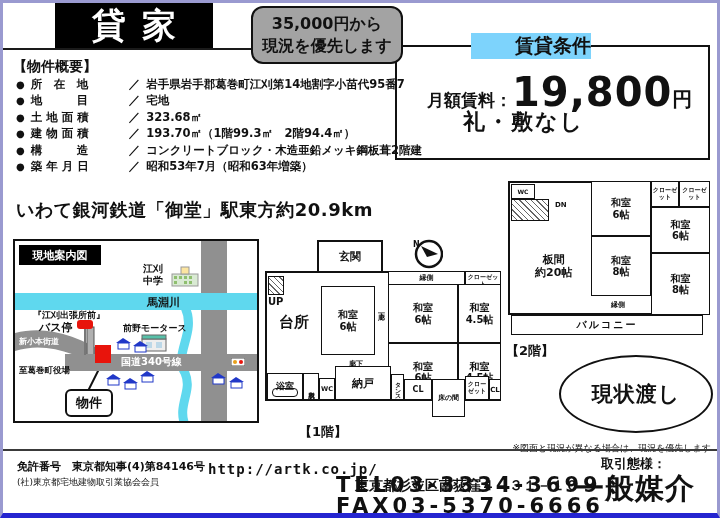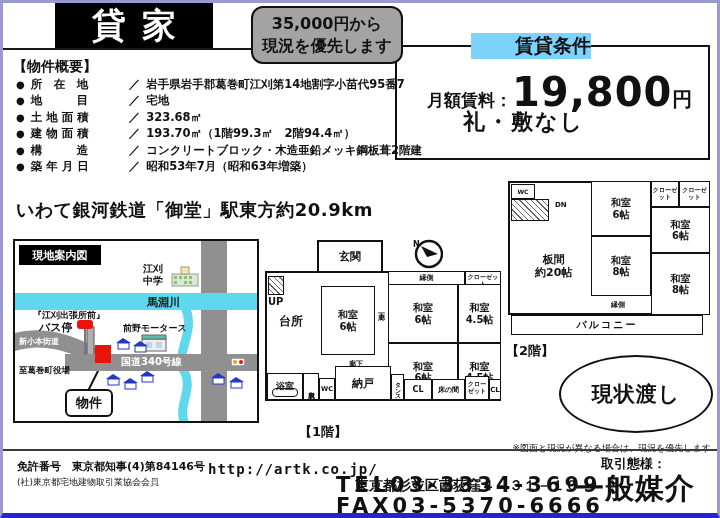--- a/index.html
+++ b/index.html
@@ -213,21 +213,21 @@
 
   <div class="abs" style="left:258px;top:234px;width:242px;height:206px;">
     <div class="abs bb ctr" style="left:56px;top:3px;width:66px;height:33px;">
       <span style="font-size:11px;">玄関</span>
     </div>
     <div class="abs bb" style="left:4px;top:34px;width:236px;height:130px;"></div>
     <div class="abs hatch" style="left:7px;top:39px;width:16px;height:19px;border:1px solid #111;"></div>
     <div class="abs" style="left:7px;top:59px;font-size:10px;">
       <span>UP</span>
     </div>
-    <div class="abs" style="left:18px;top:76px;font-size:12px;">
+    <div class="abs" style="left:18px;top:76px;font-size:15px;">
       <span>台所</span>
     </div>
     <div class="abs b ctr rl" style="left:60px;top:49px;width:54px;height:69px;font-size:10px;">
       <div>
           <span>和室</span>
           <span>6帖</span>
         </div>
     </div>
     <div class="abs vtext" style="left:115px;top:70px;font-size:7px;">
       <span>廊下</span>
@@ -277,21 +277,21 @@
     </div>
     <div class="abs b ctr" style="left:74px;top:129px;width:56px;height:34px;">
       <span style="font-size:11px;">納戸</span>
     </div>
     <div class="abs b ctr vtext" style="left:130px;top:137px;width:13px;height:26px;">
       <span style="font-size:6px;">タンス</span>
     </div>
     <div class="abs b ctr" style="left:143px;top:142px;width:28px;height:21px;">
       <span style="font-size:8px;">CL</span>
     </div>
-    <div class="abs b ctr" style="left:171px;top:142px;width:33px;height:21px;">
+    <div class="abs b ctr" style="left:171px;top:142px;width:33px;height:38px;">
       <span style="font-size:7px;">床の間</span>
     </div>
     <div class="abs b ctr small6" style="left:204px;top:139px;width:24px;height:24px;">
       <span>クローゼット</span>
     </div>
     <div class="abs b ctr" style="left:228px;top:142px;width:12px;height:21px;">
       <span style="font-size:7px;">CL</span>
     </div>
     <div class="abs" style="left:38px;top:186px;font-size:13px;">
       <span>【1階】</span>

